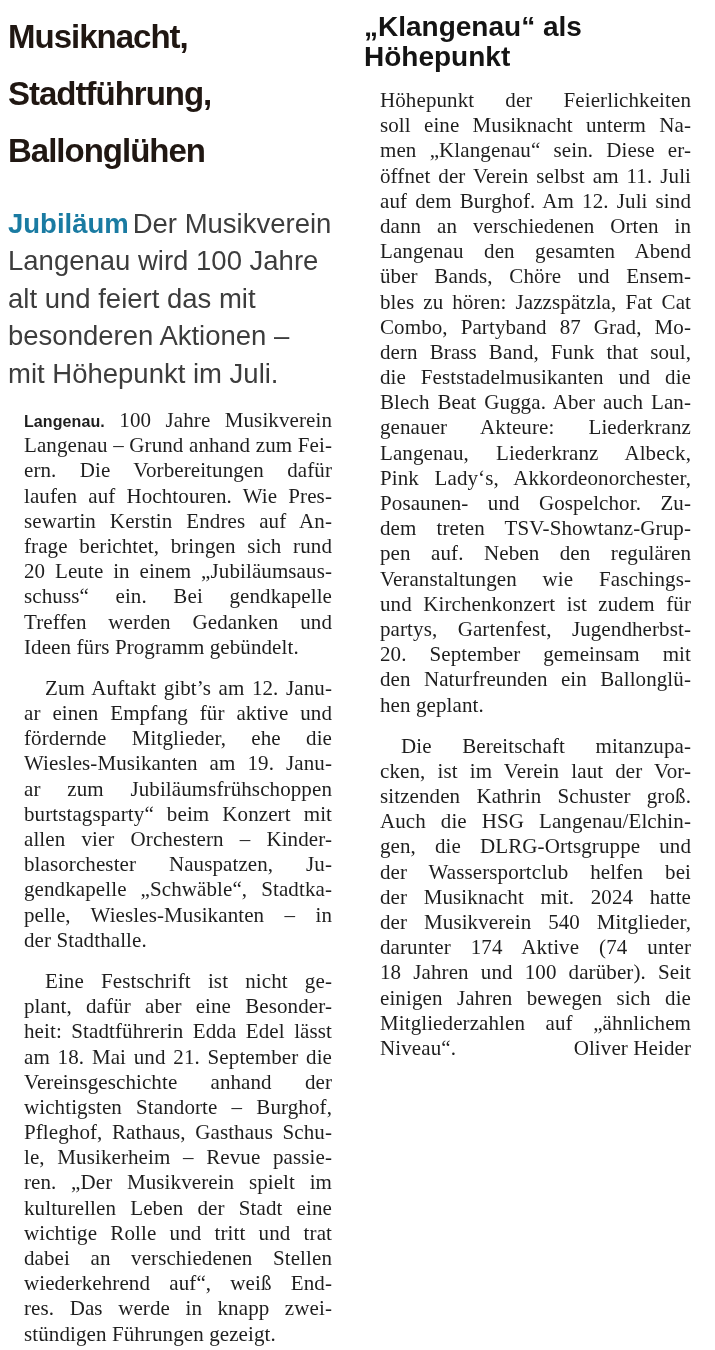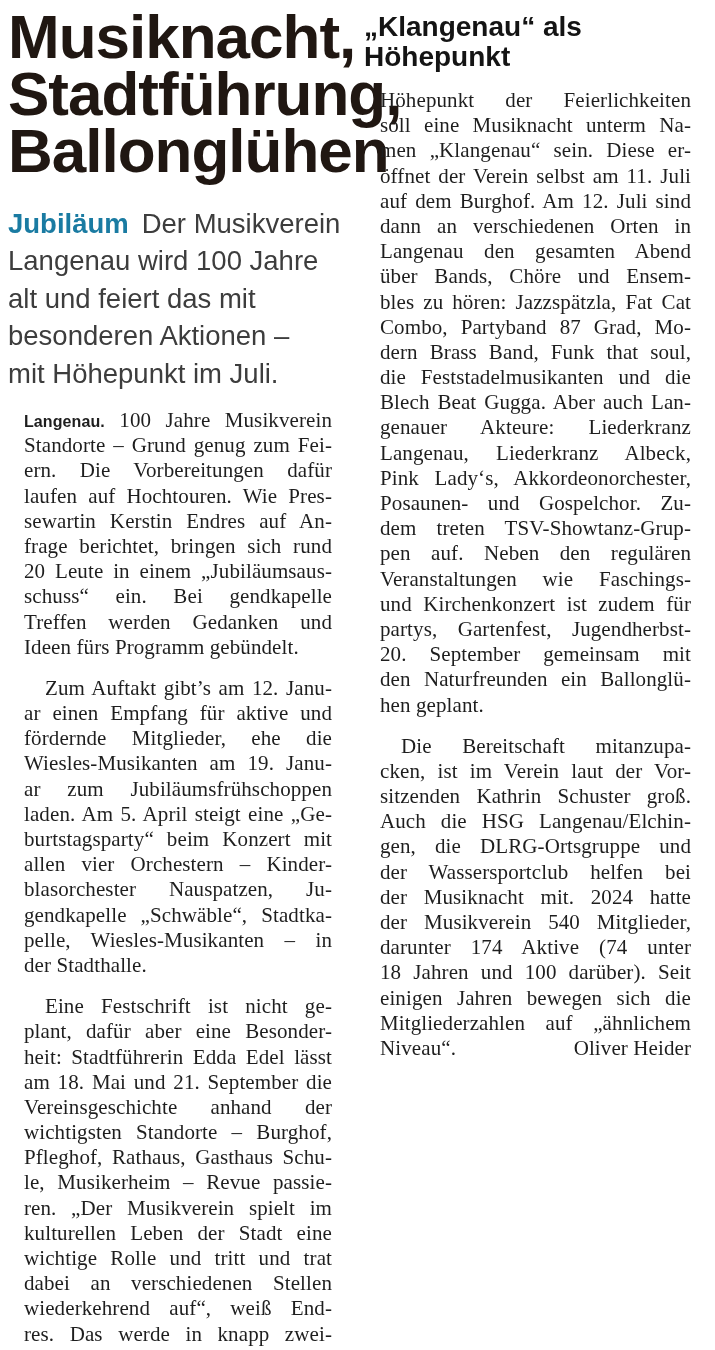--- a/index.html
+++ b/index.html
@@ -21,36 +21,36 @@
     gap:16px;
     box-sizing:border-box;
   }
   .col-left{width:340px;flex:0 0 340px;}
   .col-right{width:343px;flex:0 0 343px;}
 
   .headline{
     margin:0 0 26px 0;
     font-family:"Liberation Sans","DejaVu Sans",sans-serif;
     font-weight:bold;
-    font-size:62px;
+    font-size:33px;
     line-height:57px;
     letter-spacing:-1px;
     color:var(--c-headline);
   }
   .lead{
     margin:0 0 12px 0;
     font-family:"Liberation Sans","DejaVu Sans",sans-serif;
     font-size:27.5px;
     line-height:37.4px;
     color:var(--c-lead);
   }
   .kicker{
     font-weight:bold;
     color:var(--c-kicker);
-    margin-right:13px;
+    margin-right:4px;
   }
   .subhead{
     margin:4px 0 0 0;
     font-family:"Liberation Sans","DejaVu Sans",sans-serif;
     font-weight:bold;
     font-size:28px;
     line-height:30px;
     color:var(--c-subhead);
   }
   .body-text{
@@ -101,37 +101,36 @@
       <div><span class="kicker">Jubiläum</span><span>Der Musikverein</span></div>
       <div>Langenau wird 100 Jahre</div>
       <div>alt und feiert das mit</div>
       <div>besonderen Aktionen –</div>
       <div>mit Höhepunkt im Juli.</div>
     </div>
 
     <div class="body-text" id="left-body">
         <div class="para">
           <div class="line"><span class="lead-in">Langenau.</span> 100 Jahre Musikverein</div>
-          <div class="line">Standorte – Grund genug zum Fei-</div>
+          <div class="line">Langenau – Grund anhand zum Fei-</div>
           <div class="line">ern. Die Vorbereitungen dafür</div>
           <div class="line">laufen auf Hochtouren. Wie Pres-</div>
           <div class="line">sewartin Kerstin Endres auf An-</div>
           <div class="line">frage berichtet, bringen sich rund</div>
           <div class="line">20 Leute in einem „Jubiläumsaus-</div>
           <div class="line">schuss“ ein. Bei gendkapelle</div>
           <div class="line">Treffen werden Gedanken und</div>
           <div class="line last">Ideen fürs Programm gebündelt.</div>
         </div>
         <div class="para">
           <div class="line indent">Zum Auftakt gibt’s am 12. Janu-</div>
           <div class="line">ar einen Empfang für aktive und</div>
           <div class="line">fördernde Mitglieder, ehe die</div>
           <div class="line">Wiesles-Musikanten am 19. Janu-</div>
           <div class="line">ar zum Jubiläumsfrühschoppen</div>
-          <div class="line">laden. Am 5. April steigt eine „Ge-</div>
           <div class="line">burtstagsparty“ beim Konzert mit</div>
           <div class="line">allen vier Orchestern – Kinder-</div>
           <div class="line">blasorchester Nauspatzen, Ju-</div>
           <div class="line">gendkapelle „Schwäble“, Stadtka-</div>
           <div class="line">pelle, Wiesles-Musikanten – in</div>
           <div class="line last">der Stadthalle.</div>
         </div>
         <div class="para">
           <div class="line indent">Eine Festschrift ist nicht ge-</div>
           <div class="line">plant, dafür aber eine Besonder-</div>

